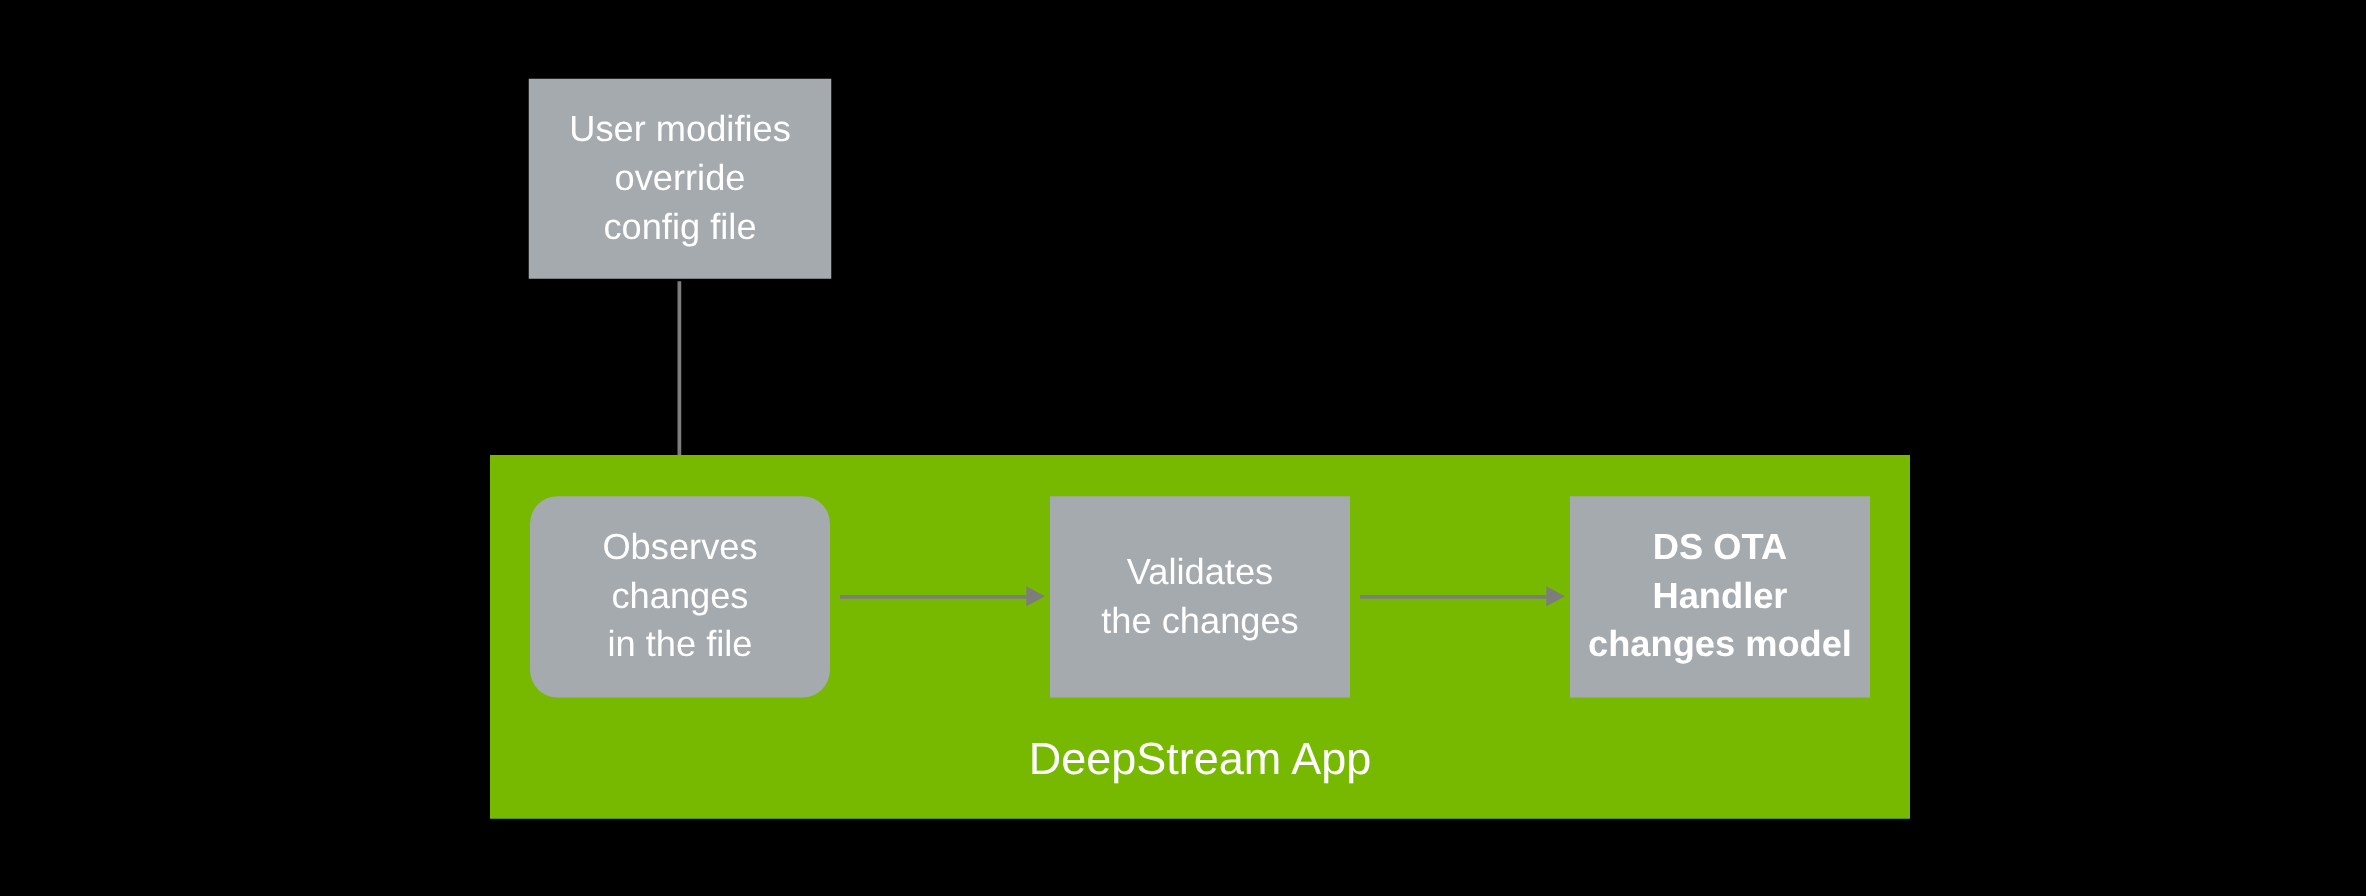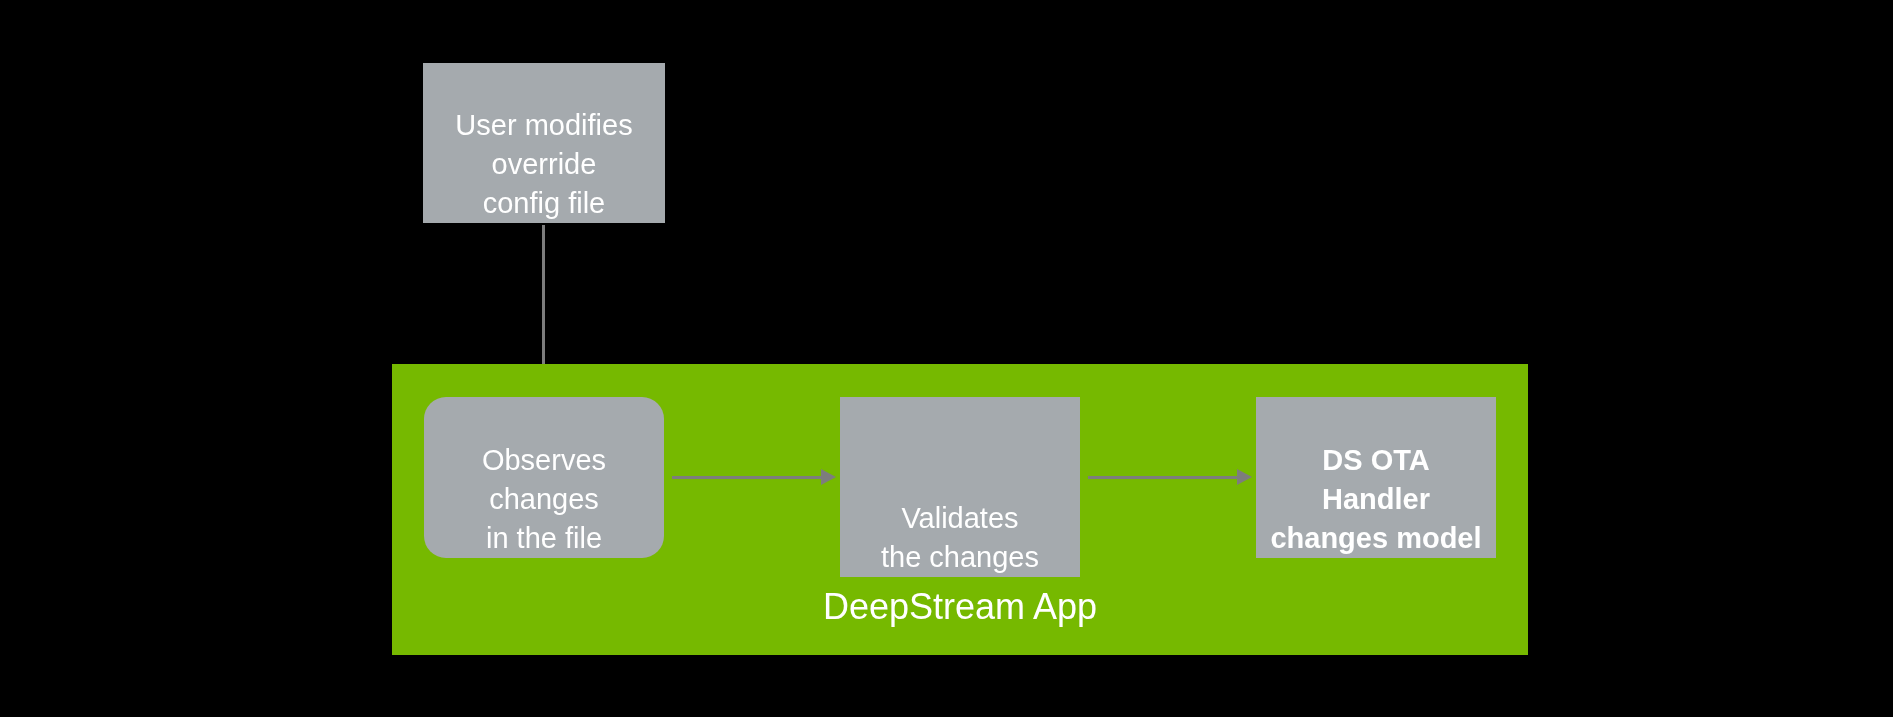--- a/index.html
+++ b/index.html
@@ -17,30 +17,30 @@
     height: 717px;
     background: var(--background);
     overflow: hidden;
     font-family: "Liberation Sans", sans-serif;
   }
   .node {
     position: absolute;
     background: var(--node-gray);
     color: var(--text-white);
     display: flex;
-    align-items: flex-end;
+    align-items: center;
     justify-content: center;
     text-align: center;
     font-size: 29px;
     line-height: 39px;
     white-space: pre-line;
   }
   .node-top    { left: 423px; top:  63px; width: 242px; height: 160px; }
   .node-inner-1{ left: 424px; top: 397px; width: 240px; height: 161px; border-radius: 22px; }
-  .node-inner-2{ left: 840px; top: 397px; width: 240px; height: 180px; }
+  .node-inner-2{ left: 840px; top: 397px; width: 240px; height: 161px; }
   .node-inner-3{ left: 1256px; top: 397px; width: 240px; height: 161px; font-weight: bold; }
 
   .group-box {
     position: absolute;
     left: 392px; top: 364px;
     width: 1136px; height: 291px;
     background: var(--nvidia-green);
   }
   .group-label {
     position: absolute;

